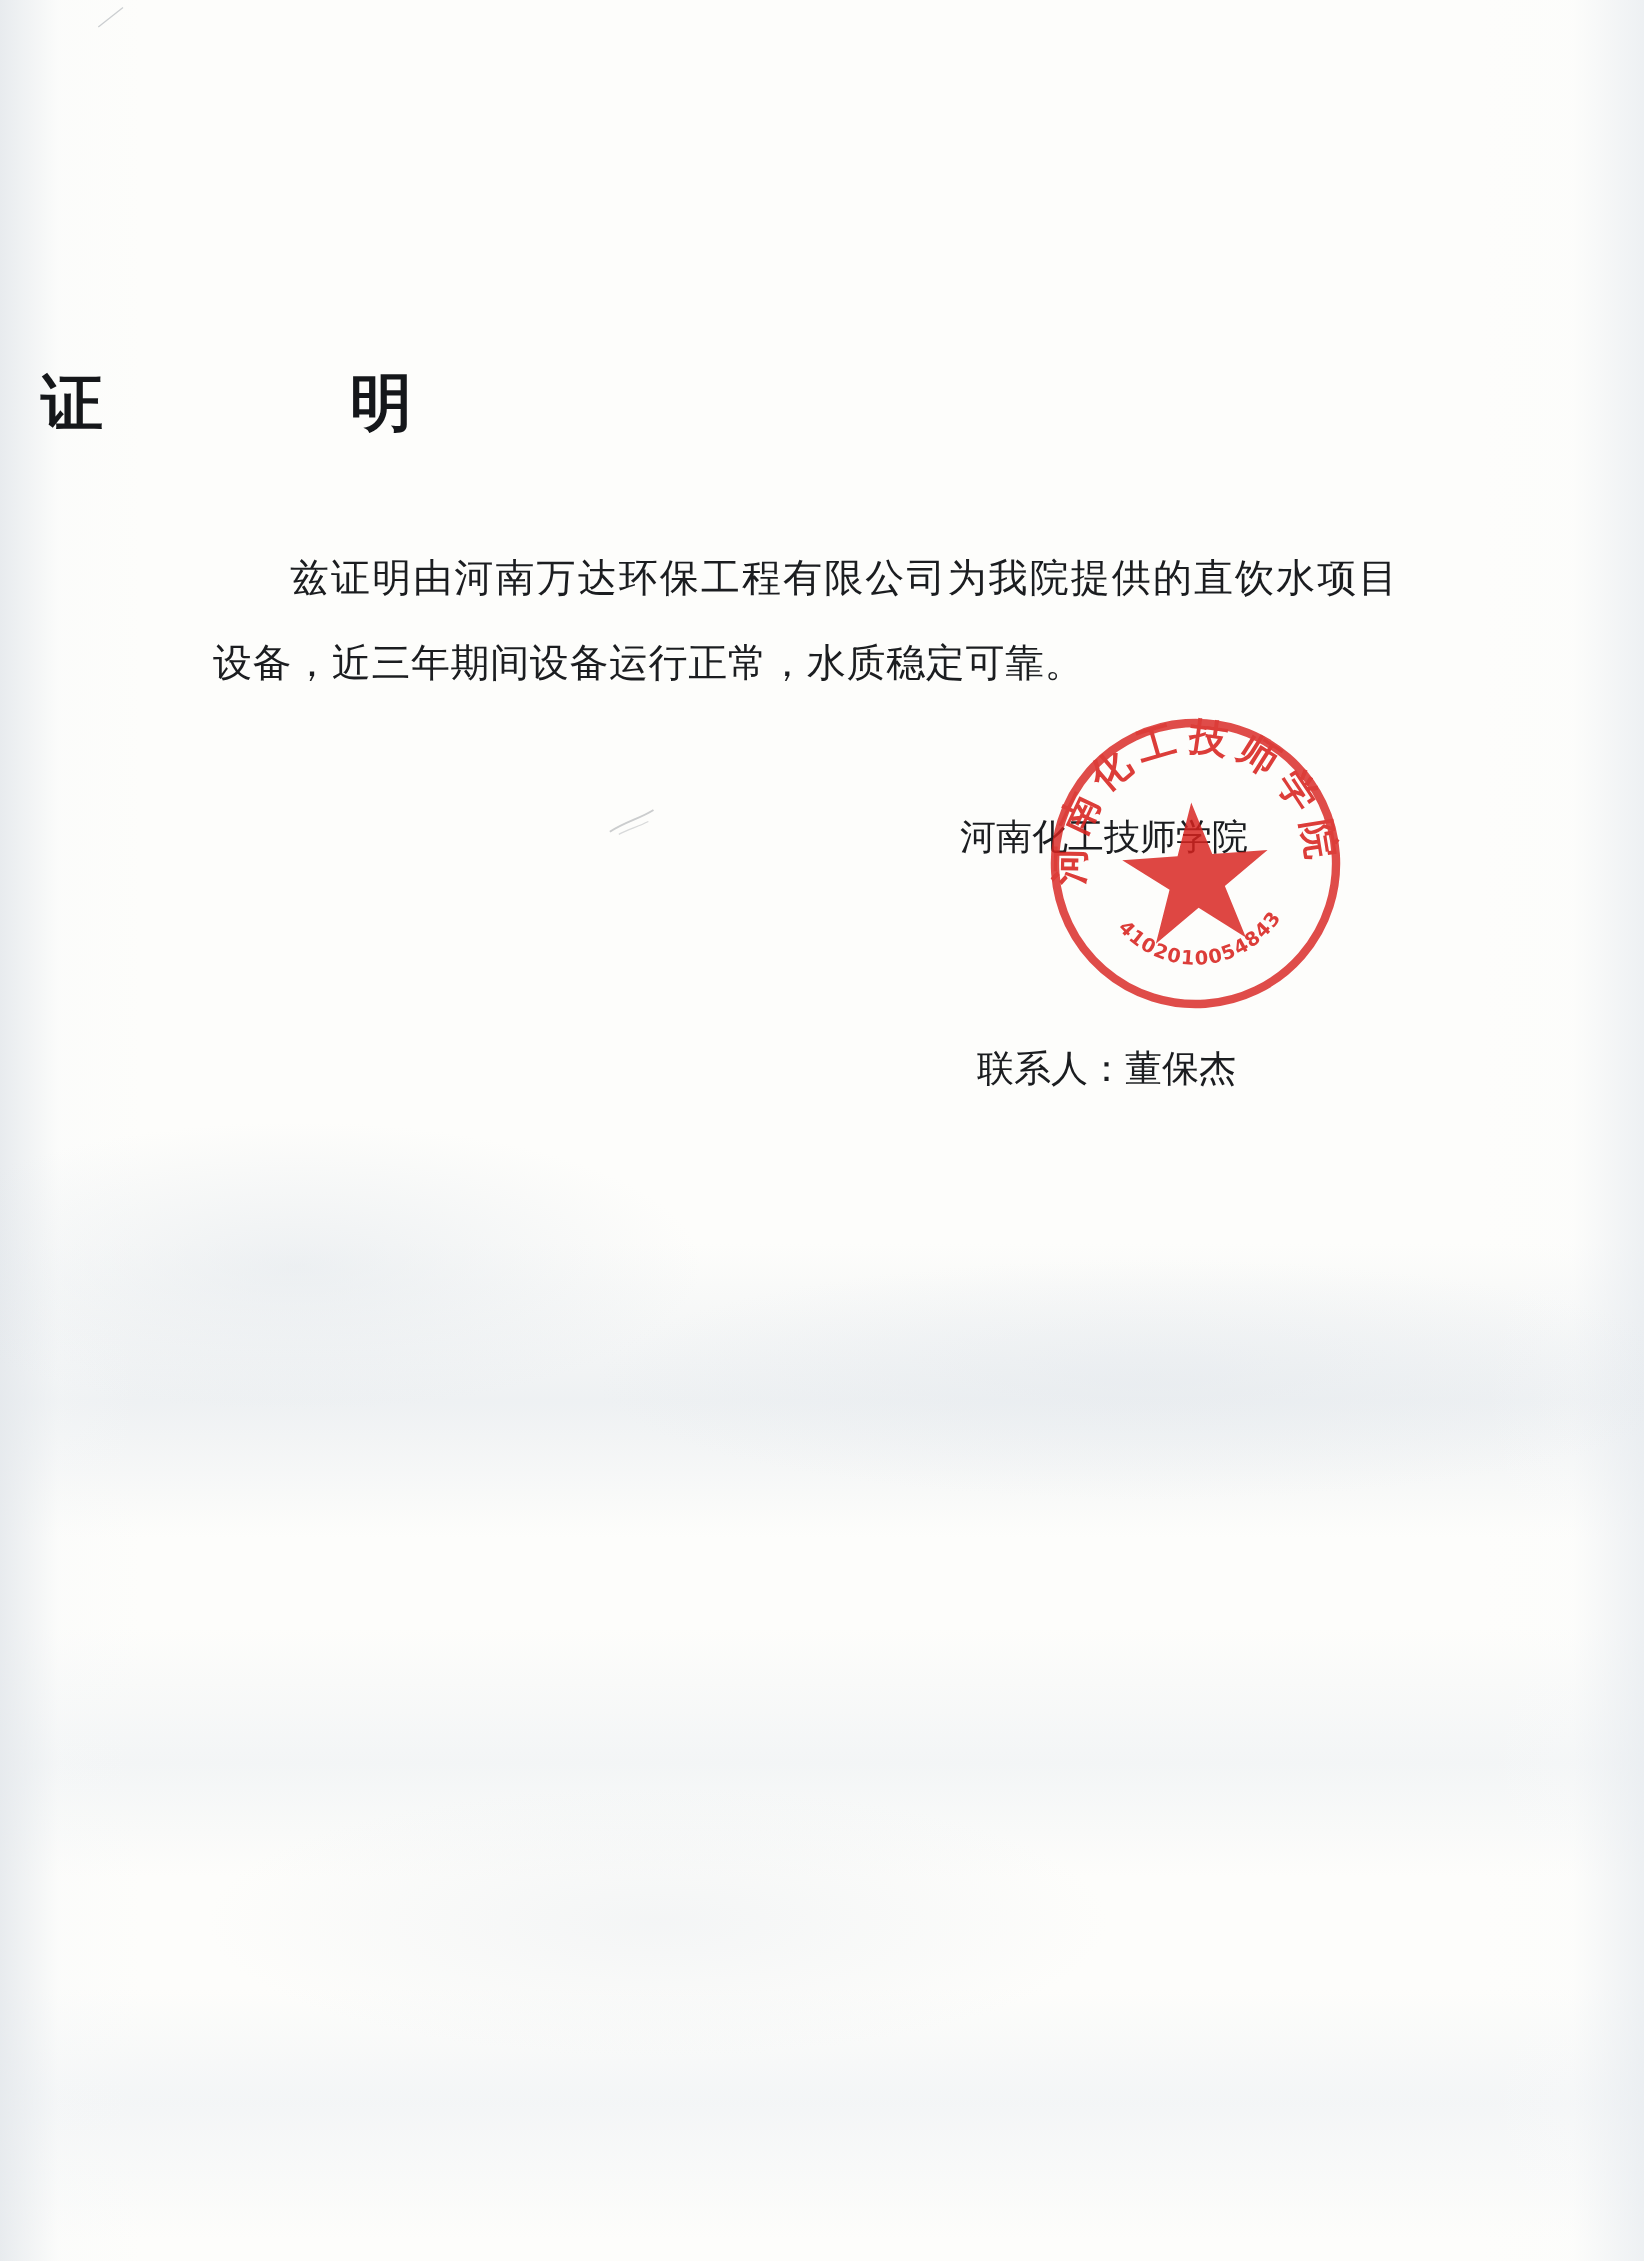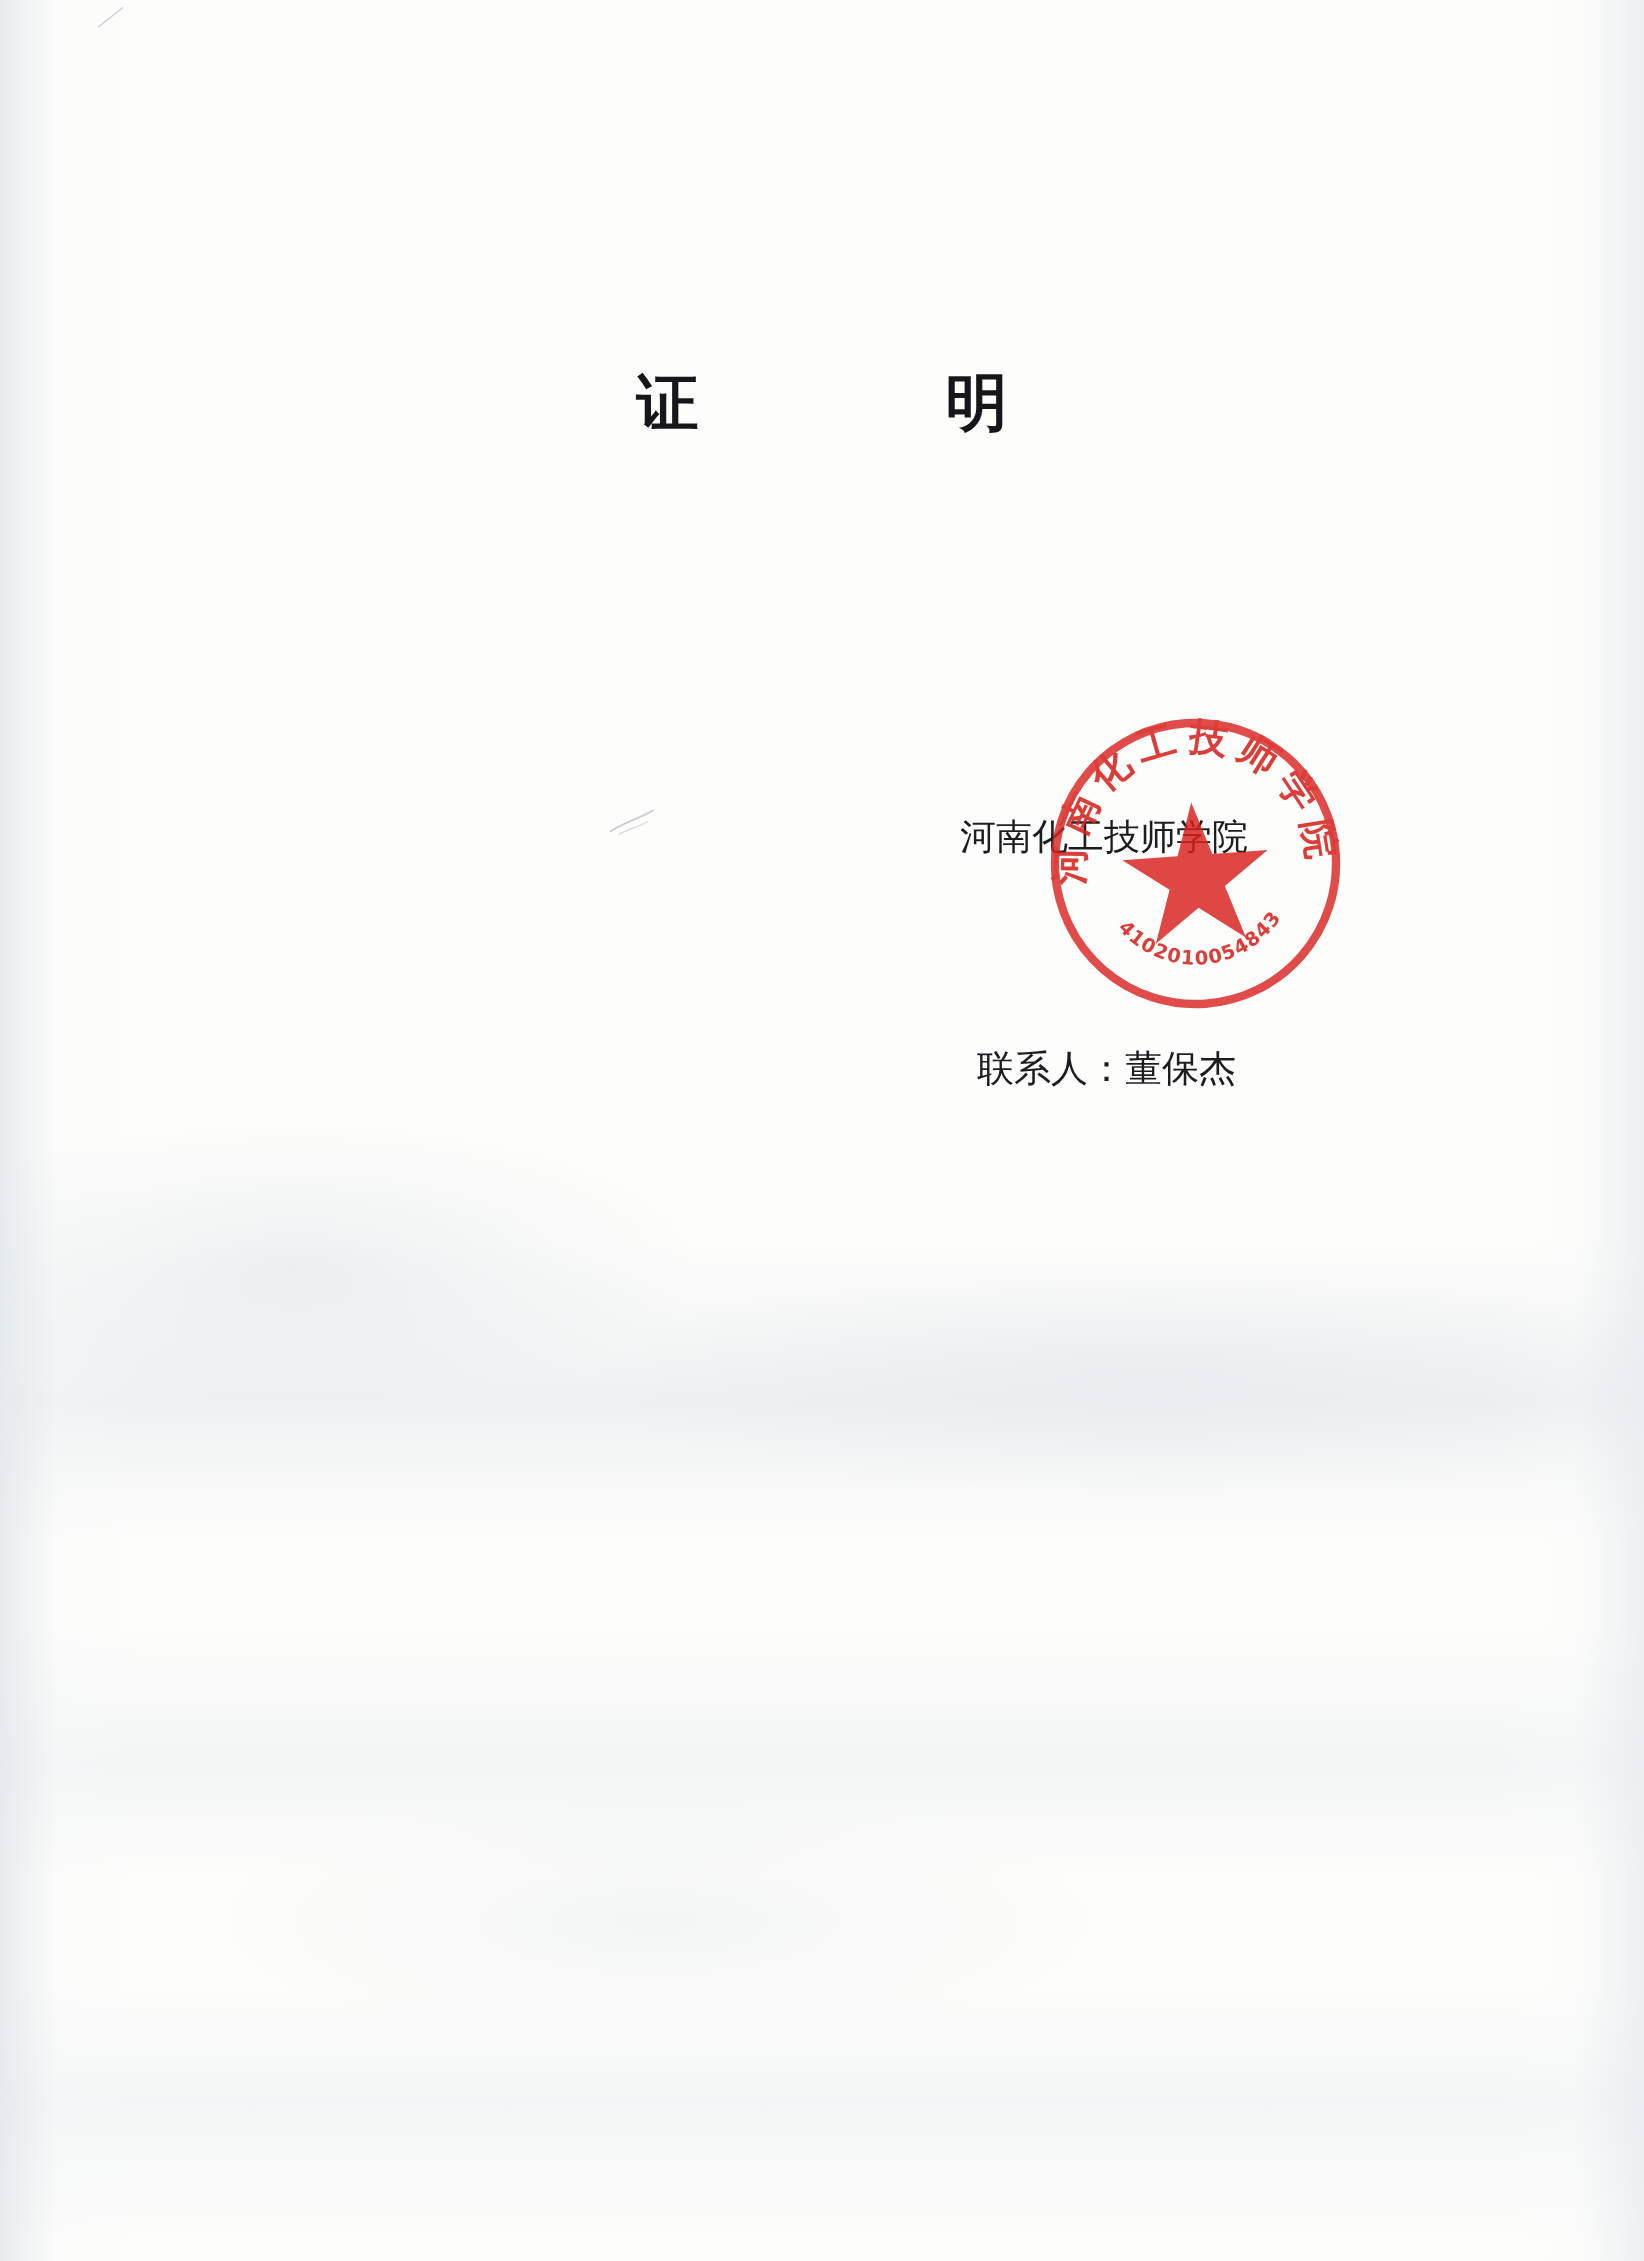--- a/index.html
+++ b/index.html
@@ -37,21 +37,20 @@
       radial-gradient(ellipse 580px 206px at 18% 56%, rgba(222,228,234,0.5), rgba(255,255,255,0) 70%),
       radial-gradient(ellipse 773px 167px at 70% 61%, rgba(226,231,236,0.45), rgba(255,255,255,0) 72%),
       radial-gradient(ellipse 644px 193px at 40% 85%, rgba(230,234,238,0.4), rgba(255,255,255,0) 70%);
   }
 
   .doc-title {
     position: absolute;
     top: 361px;
     left: 0;
     right: 0;
-    text-align: center;
     font-family: "DejaVu Sans", "Liberation Sans", sans-serif;
     font-weight: bold;
     font-size: 62px;
     letter-spacing: 41px;
     color: #15171a;
     text-indent: 41px;
   }
 
   .body-text {
     position: absolute;
@@ -144,20 +143,23 @@
 
   <div class="scan-tint"></div>
   <div class="scan-tint2"></div>
 
   <svg class="corner-mark" viewBox="0 0 60 40">
     <path d="M2 34 L40 4" stroke="#9aa0a6" stroke-width="2" fill="none"></path>
   </svg>
 
   <div class="doc-title">证　　明</div>
 
+  <div class="body-text">
+    <p>兹证明由河南万达环保工程有限公司为我院提供的直饮水项目设备，近三年期间设备运行正常，水质稳定可靠。</p>
+  </div>
 
   <svg class="pencil-mark" viewBox="0 0 120 60">
     <path d="M6 46 C30 30, 52 26, 74 12" stroke="#8b8f94" stroke-width="3" fill="none" opacity="0.8"></path>
     <path d="M20 50 C36 42, 50 38, 66 30" stroke="#9b9fa4" stroke-width="2" fill="none" opacity="0.7"></path>
   </svg>
 
   <div class="sign-block">
     <div class="sign-line">河南化工技师学院</div>
   </div>
 

